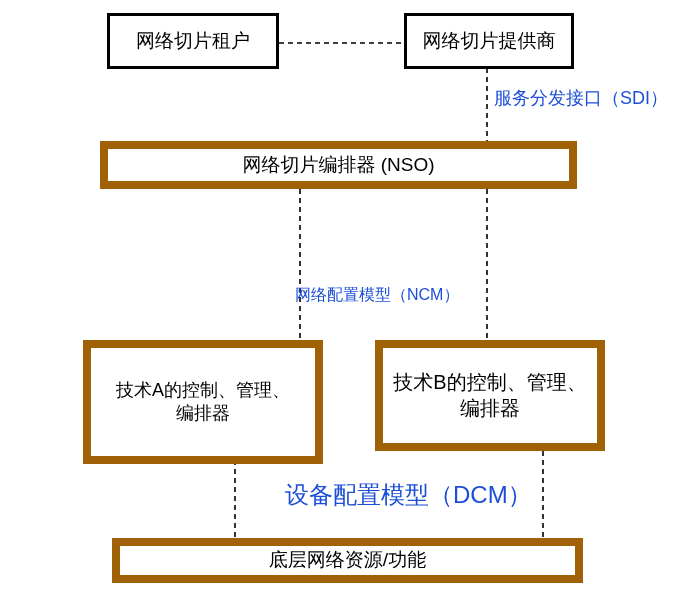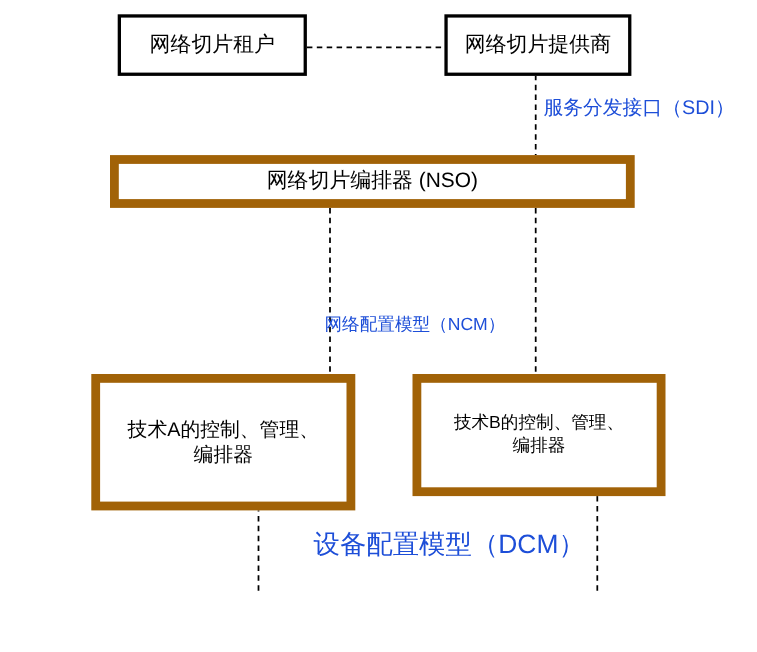--- a/index.html
+++ b/index.html
@@ -54,23 +54,26 @@
   <div class="edge-label" style="left:295px;top:247px;font-size:16px;margin-top:38px;">网络配置模型（NCM）</div>
 
 
   <div class="box box-teal" style="left:83px;top:340px;width:240px;height:124px;font-size:18px;">
     <span>
       <span>技术A的控制、管理、</span><br>
       <span>编排器</span>
     </span>
   </div>
 
-  <div class="box box-teal" style="left:375px;top:340px;width:230px;height:111px;font-size:16px;">
+  <div class="box box-teal" style="left:375px;top:340px;width:230px;height:111px;font-size:20px;">
     <span>
       <span>技术B的控制、管理、</span><br>
       <span>编排器</span>
     </span>
   </div>
 
   <div class="edge-label" style="left:285px;top:479px;font-size:24px;">设备配置模型（DCM）</div>
 
+  <div class="box box-teal" style="left:112px;top:538px;width:471px;height:45px;font-size:19px;">
+    <span>底层网络资源/功能</span>
+  </div>
 
 </div>
 
 </body></html>

